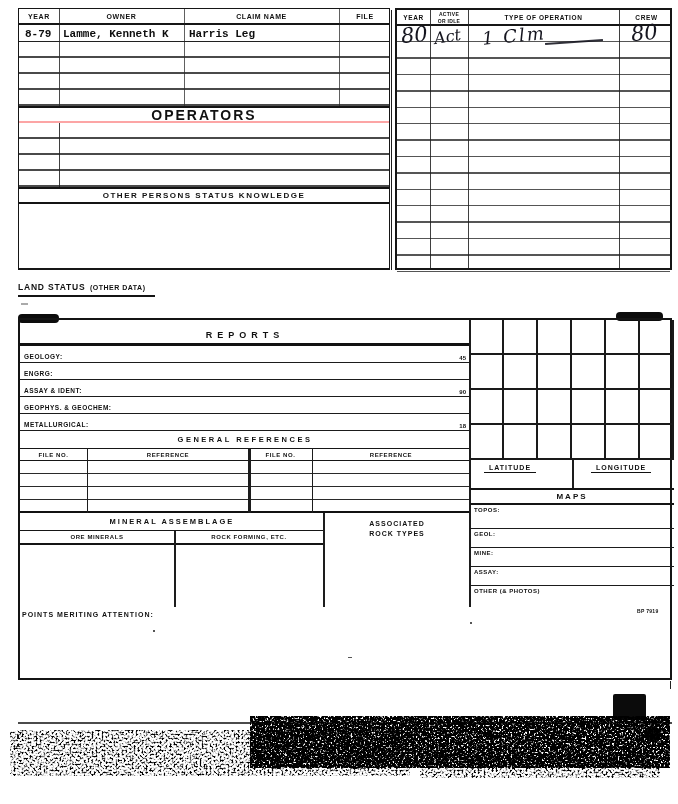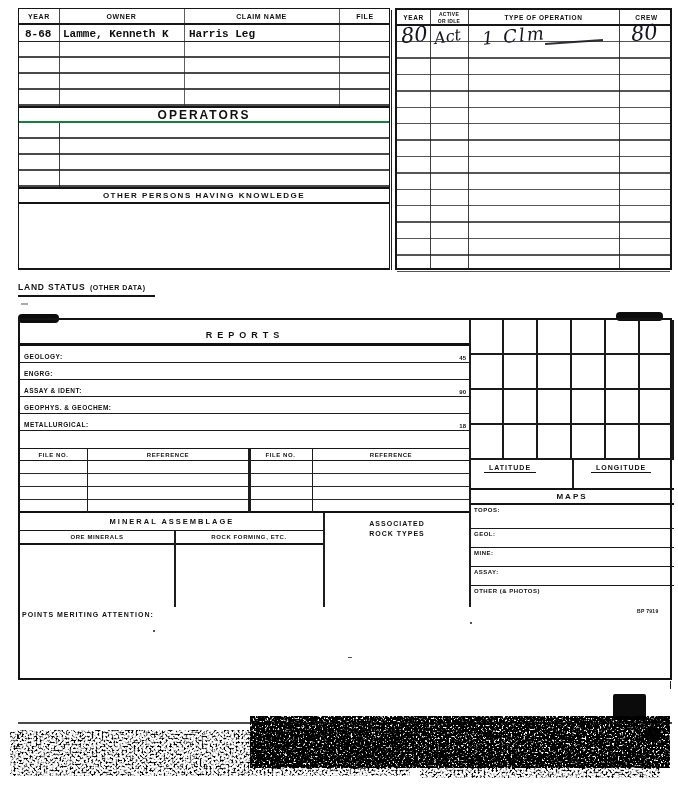--- a/index.html
+++ b/index.html
@@ -11,21 +11,21 @@
   .hand{font-family:"DejaVu Serif",serif;font-style:italic;color:#15151f;white-space:nowrap;}
   .cellhdr{display:flex;align-items:center;justify-content:center;font-size:7px;letter-spacing:.6px;}
   .band{display:flex;align-items:center;justify-content:center;}
   .vline{background:#1d1d1d;width:1px;}
   .speck{background:#555;}
   
   .claims{left:18px;top:8px;width:372px;height:262px;border:1.5px solid #161616;border-bottom-width:2.5px;box-sizing:border-box;}
   .claims-hdr{left:0;top:0;width:100%;height:16px;border-bottom:2.5px solid #161616;box-sizing:border-box;}
   .claims-empty{left:0;top:33px;width:100%;height:64px;
      background:repeating-linear-gradient(to bottom,transparent 0 14.5px,#2a2a2a 14.5px 16px);opacity:.85;}
-  .opband{left:0;top:97px;width:100%;height:17px;border-top:2px solid #141414;border-bottom:2px solid #15803d;box-sizing:border-box;font-size:12px;letter-spacing:2px;}
+  .opband{left:0;top:97px;width:100%;height:17px;border-top:2px solid #141414;border-bottom:2px solid #fca5a5;box-sizing:border-box;font-size:14px;letter-spacing:2px;}
   .oprows{left:0;top:114px;width:100%;height:64px;
      background:repeating-linear-gradient(to bottom,transparent 0 14.5px,#2a2a2a 14.5px 16px);opacity:.85;}
   .opkband{left:0;top:178px;width:100%;height:17px;border-top:2px solid #141414;border-bottom:2px solid #141414;box-sizing:border-box;font-size:8px;letter-spacing:1.5px;}
   
   .activity{left:395px;top:8px;width:277px;height:262px;border:2px solid #161616;border-left-width:2.5px;border-bottom-width:2.5px;box-sizing:border-box;}
   .act-hdr{left:0;top:0;width:100%;height:16px;border-bottom:2px solid #161616;box-sizing:border-box;}
   .act-rows{left:0;top:16px;width:100%;height:246px;
      background:repeating-linear-gradient(to bottom,transparent 0 15px,#2b2b2b 15px 16.4px);opacity:.8;}
   
   .lower{left:18px;top:318px;width:654px;height:362px;border:2px solid #141414;border-top-width:2.5px;border-bottom-width:2.5px;box-sizing:border-box;}
@@ -65,31 +65,31 @@
       <div class="abs cellhdr lbl" style="left:40px;top:0;width:125px;height:100%;">OWNER</div>
       <div class="abs cellhdr lbl" style="left:165px;top:0;width:155px;height:100%;">CLAIM NAME</div>
       <div class="abs cellhdr lbl" style="left:320px;top:0;width:52px;height:100%;">FILE</div>
     </div>
 
     <div class="abs vline" style="left:40px;top:0;height:97px;opacity:.8;"></div>
     <div class="abs vline" style="left:165px;top:0;height:97px;opacity:.7;"></div>
     <div class="abs vline" style="left:320px;top:0;height:97px;opacity:.7;"></div>
 
     <div class="abs" style="left:0;top:16px;width:100%;height:17px;border-bottom:1.5px solid #202020;box-sizing:border-box;">
-      <span class="abs typed" style="left:6px;top:3px;font-size:11px;">8-68</span>
+      <span class="abs typed" style="left:6px;top:3px;font-size:11px;">8-79</span>
       <span class="abs typed" style="left:44px;top:3px;font-size:11px;">Lamme, Kenneth K</span>
       <span class="abs typed" style="left:170px;top:3px;font-size:11px;">Harris Leg</span>
     </div>
     <div class="abs claims-empty"></div>
 
     <div class="abs band lbl opband">OPERATORS</div>
     <div class="abs oprows"></div>
     <div class="abs vline" style="left:40px;top:114px;height:64px;opacity:.85;"></div>
 
-    <div class="abs band lbl opkband">OTHER PERSONS HAVING KNOWLEDGE</div>
+    <div class="abs band lbl opkband">OTHER PERSONS STATUS KNOWLEDGE</div>
     <div class="abs" style="left:0;top:195px;width:100%;height:65px;">
     </div>
   </div>
 
   <div class="abs vline" style="left:391px;top:10px;height:260px;"></div>
   <div class="abs activity">
     <div class="abs act-hdr">
       <div class="abs cellhdr lbl" style="left:0;top:0;width:33px;height:100%;font-size:6.5px;">YEAR</div>
       <div class="abs lbl" style="left:33px;top:1px;width:38px;height:100%;font-size:5px;text-align:center;line-height:1.4;letter-spacing:.3px;">
         <div>ACTIVE</div>
@@ -139,20 +139,21 @@
     </div>
     <div class="abs rep-row" style="top:77px;">
       <span class="lbl rl">GEOPHYS. &amp; GEOCHEM:</span>
       <span class="lbl rn"></span>
     </div>
     <div class="abs rep-row" style="top:94px;">
       <span class="lbl rl">METALLURGICAL:</span>
       <span class="lbl rn">18</span>
     </div>
 
+    <div class="abs band lbl gr-band">GENERAL REFERENCES</div>
     <div class="abs gr-hdr">
       <div class="gr-cell lbl" style="left:0;width:67px;">FILE NO.</div>
       <div class="gr-cell lbl" style="left:67px;width:162px;">REFERENCE</div>
       <div class="gr-cell lbl" style="left:229px;width:63px;">FILE NO.</div>
       <div class="gr-cell lbl" style="left:292px;width:158px;">REFERENCE</div>
     </div>
     <div class="abs gr-rows"></div>
     <div class="abs vline" style="left:67px;top:128px;height:65px;"></div>
     <div class="abs vline" style="left:228px;top:128px;height:65px;width:2.5px;"></div>
     <div class="abs vline" style="left:292px;top:128px;height:65px;"></div>

